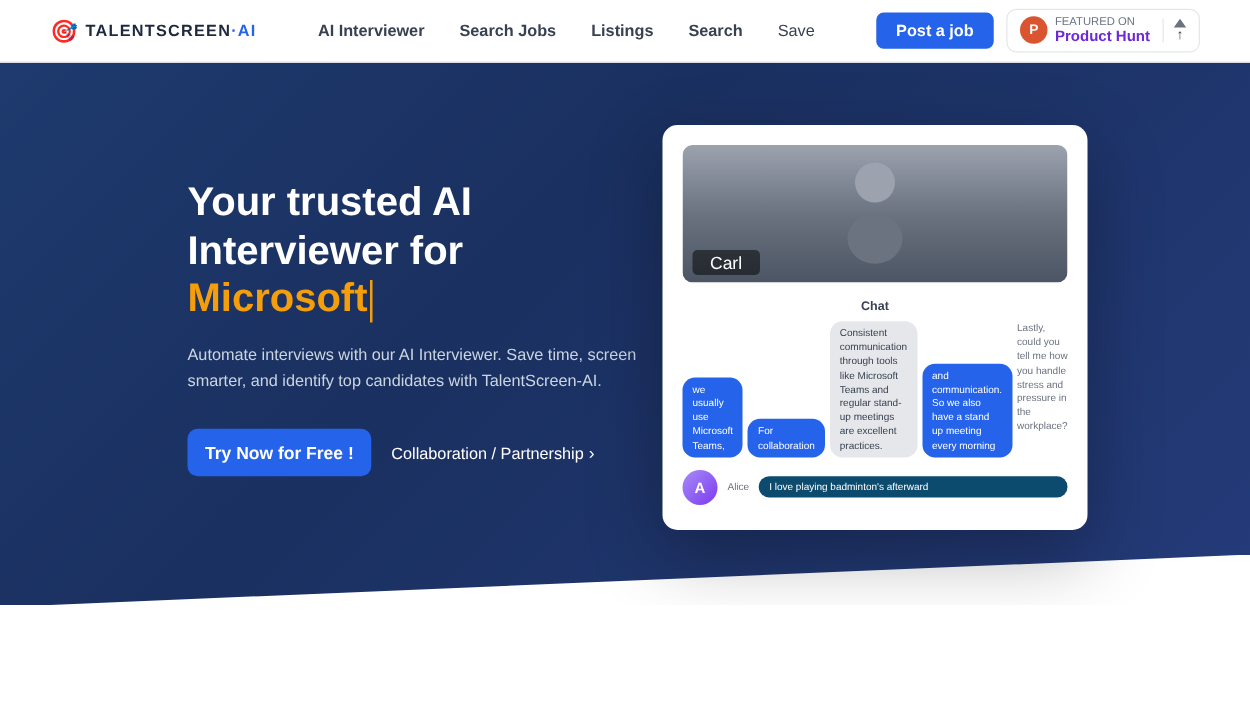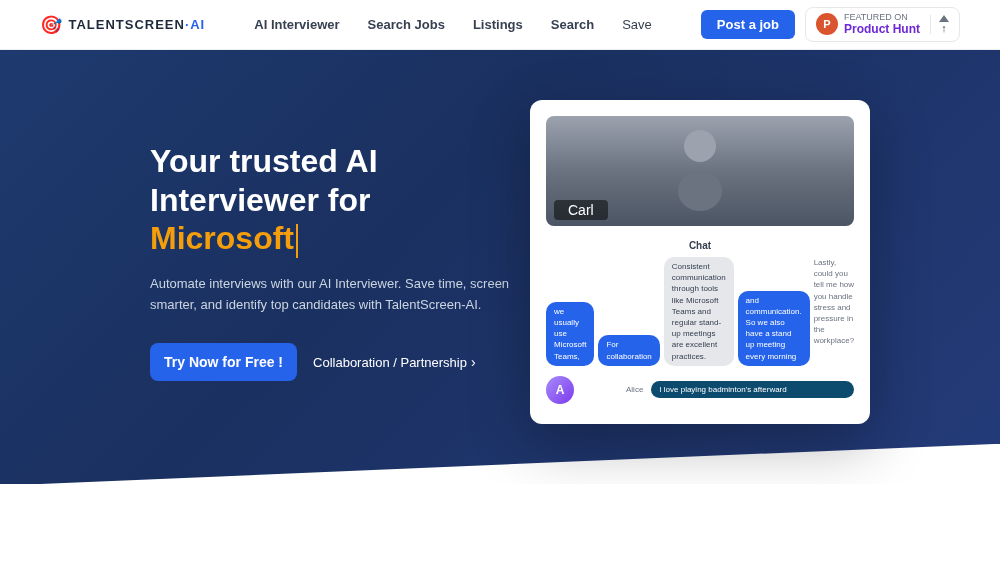--- a/index.html
+++ b/index.html
@@ -97,21 +97,21 @@
     .avatar-circle {
       width: 28px; height: 28px; border-radius: 50%; overflow: hidden;
       background: linear-gradient(135deg, #a78bfa, #7c3aed);
       display: flex; align-items: center; justify-content: center;
       font-size: 12px; color: #fff; font-weight: 600;
     }
     .answer-bubble {
       background: #0c4a6e; color: #fff; border-radius: 10px; padding: 4px 8px;
       font-size: 8px; flex: 1;
     }
-    .avatar-name { font-size: 8px; color: #6b7280; margin-left: 44px; }
+    .avatar-name { font-size: 8px; color: #6b7280; }
 
     
     .features {
       background: #fff; padding: 40px 60px 20px 60px;
       display: flex; gap: 60px; align-items: flex-start;
     }
   </style>
 </head>
 <body>
 

